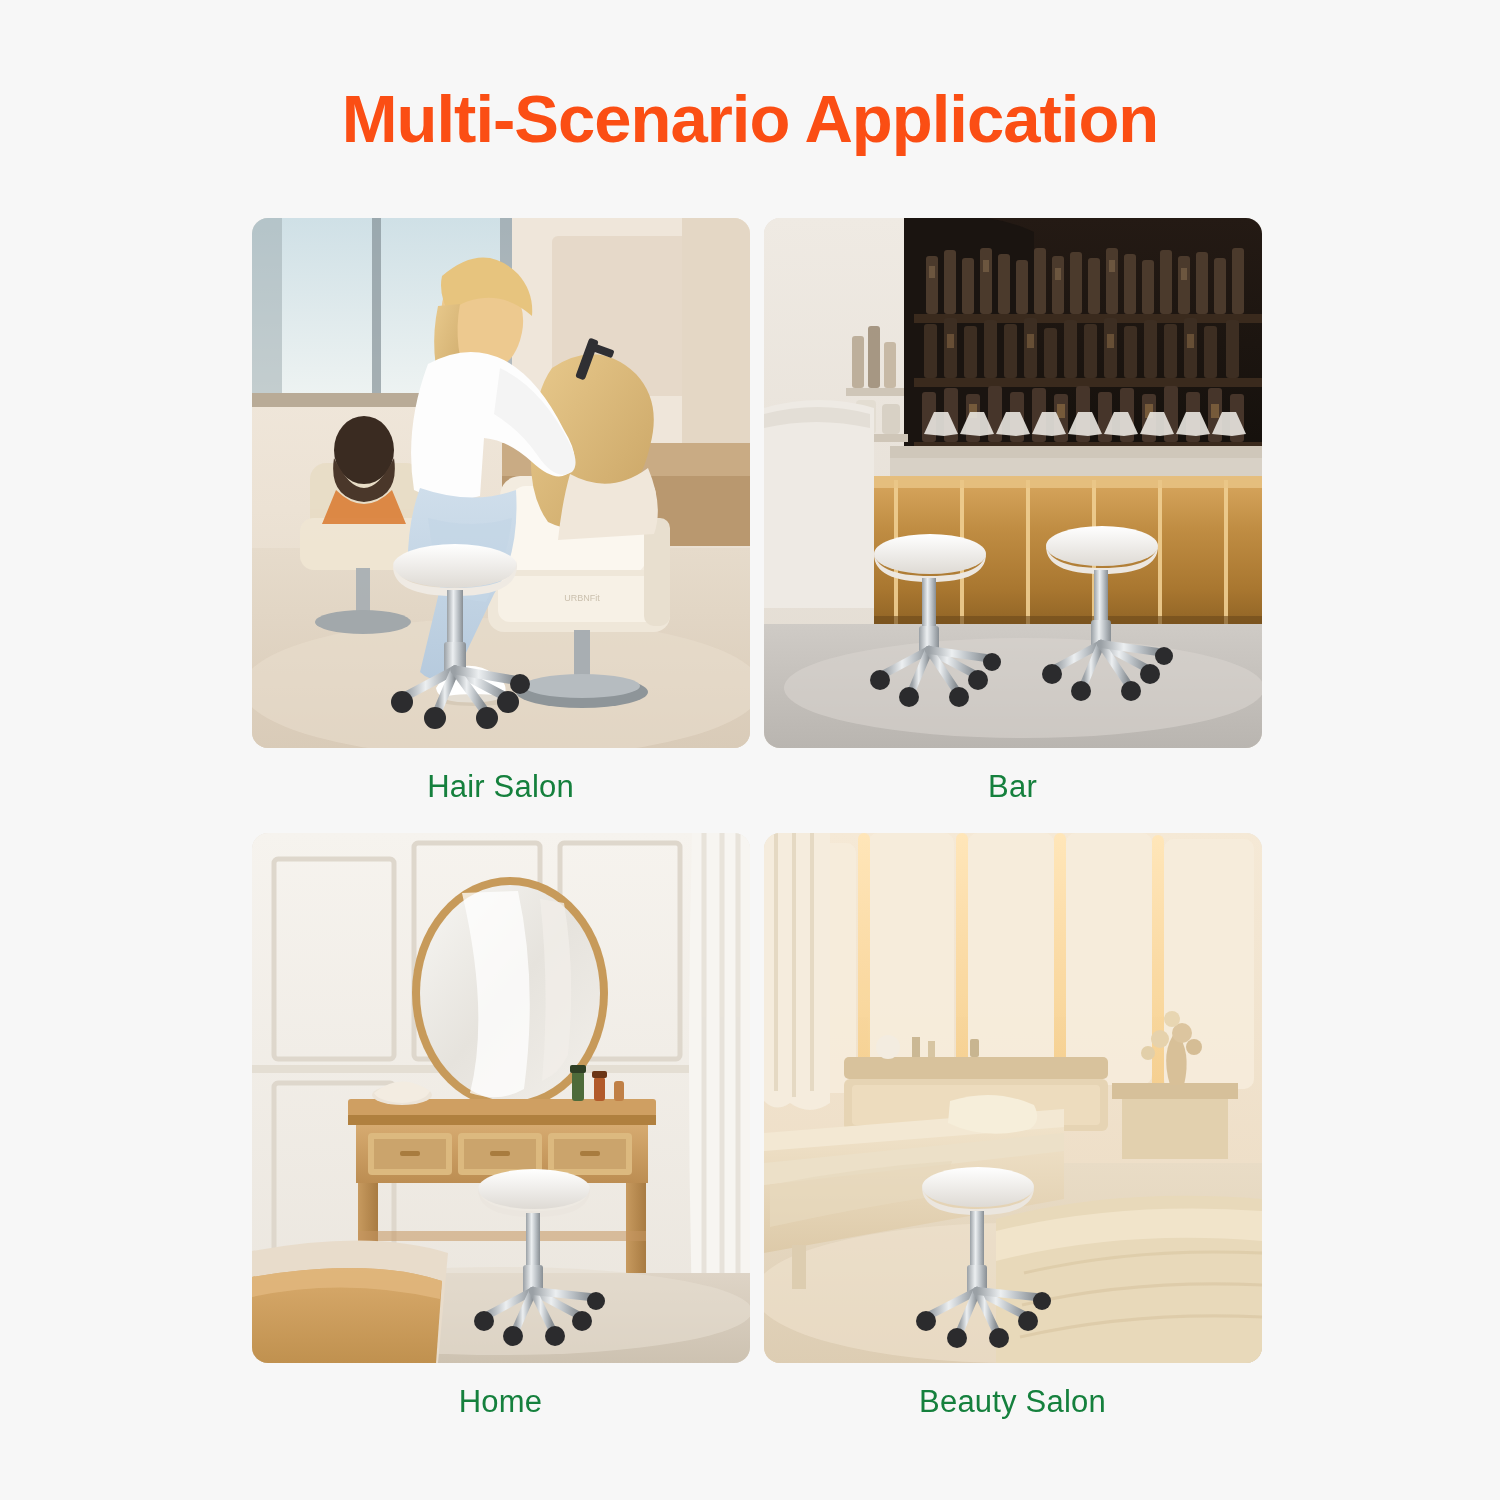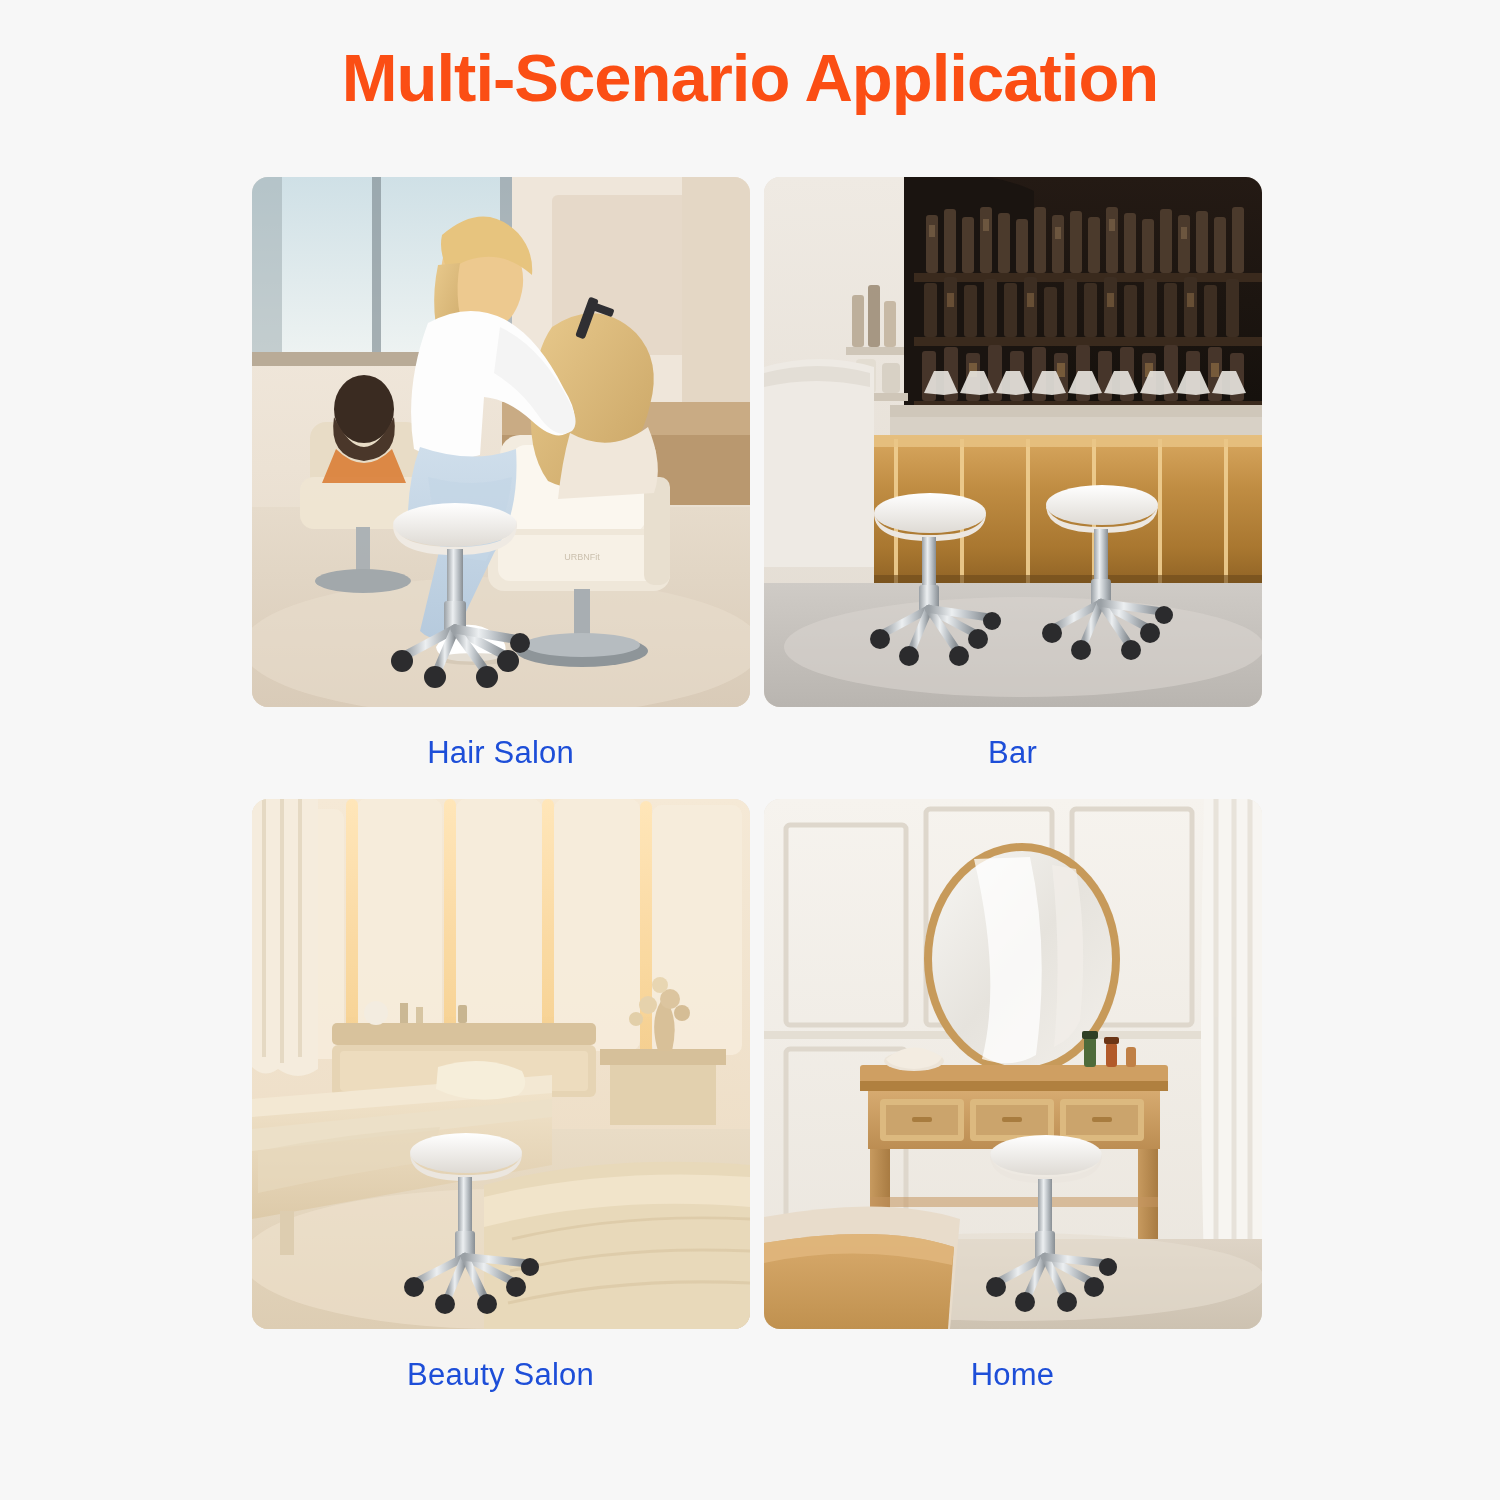--- a/index.html
+++ b/index.html
@@ -20,21 +20,21 @@
     background: #f7f7f7;
     box-sizing: border-box;
   }
   .title {
     text-align: center;
     color: #fb4e14;
     font-size: 67px;
     font-weight: bold;
     letter-spacing: -1px;
     margin: 0;
-    padding-top: 41px;
+    padding-top: 82px;
     line-height: 1.1;
     font-family: "Liberation Sans", sans-serif;
   }
   .grid {
     margin: 0 auto;
     margin-top: 62px;
     width: 1010px;
     display: grid;
     grid-template-columns: 498px 498px;
     grid-column-gap: 14px;
@@ -49,22 +49,22 @@
   .photo {
     width: 498px;
     height: 530px;
     border-radius: 16px;
     overflow: hidden;
     position: relative;
     background: #e8e2da;
   }
   .caption {
     font-size: 31px;
-    color: #1d4ed8;
-    margin-top: 28px;
+    color: #15803d;
+    margin-top: 21px;
     margin-bottom: 24px;
     font-family: "Liberation Sans", sans-serif;
     letter-spacing: 0.2px;
     text-align: right;
   }
   svg.scene { display: block; width: 100%; height: 100%; }
 </style>
 </head>
 <body>
 
@@ -401,133 +401,20 @@
           </g>
         </svg>
       </div>
       <div class="caption">Bar</div>
     </div>
 
     <div class="cell">
       <div class="photo">
         <svg class="scene" viewBox="0 0 498 530" preserveAspectRatio="xMidYMid slice">
           <defs>
-            <linearGradient id="bsWall" x1="0" y1="0" x2="0" y2="1">
-              <stop offset="0" stop-color="#f5e9d6"></stop>
-              <stop offset="1" stop-color="#ead9c0"></stop>
-            </linearGradient>
-            <linearGradient id="bedLin" x1="0" y1="0" x2="0" y2="1">
-              <stop offset="0" stop-color="#f0e2c9"></stop>
-              <stop offset="1" stop-color="#ddcaa9"></stop>
-            </linearGradient>
-            <linearGradient id="warmGlow" x1="0" y1="0" x2="0" y2="1">
-              <stop offset="0" stop-color="#ffe6b8"></stop>
-              <stop offset="1" stop-color="#f6cf8d"></stop>
-            </linearGradient>
-            <linearGradient id="bsFloor" x1="0" y1="0" x2="0" y2="1">
-              <stop offset="0" stop-color="#e9dcc6"></stop>
-              <stop offset="1" stop-color="#ddcdb3"></stop>
-            </linearGradient>
-          </defs>
-
-          <rect width="498" height="530" fill="url(#bsWall)"></rect>
-
-          <g fill="#f7eddc" opacity="0.9">
-            <rect x="8" y="10" width="84" height="250" rx="10"></rect>
-            <rect x="104" y="0" width="86" height="260" rx="10"></rect>
-            <rect x="204" y="0" width="86" height="250" rx="10"></rect>
-            <rect x="302" y="0" width="86" height="252" rx="10"></rect>
-            <rect x="400" y="6" width="90" height="250" rx="10"></rect>
-          </g>
-
-          <g fill="url(#warmGlow)" opacity="0.95">
-            <rect x="94" y="0" width="12" height="262" rx="6"></rect>
-            <rect x="192" y="0" width="12" height="256" rx="6"></rect>
-            <rect x="290" y="0" width="12" height="256" rx="6"></rect>
-            <rect x="388" y="2" width="12" height="254" rx="6"></rect>
-          </g>
-
-          <path d="M0 0 h66 v270 q-20 14 -40 0 q-14 10 -26 -2z" fill="#f4ecdd" opacity="0.95"></path>
-          <g stroke="#e2d5bd" stroke-width="4" opacity="0.8">
-            <path d="M12 0 V258"></path>
-              <path d="M30 0 V264"></path>
-              <path d="M48 0 V258"></path>
-          </g>
-
-          <rect x="80" y="224" width="264" height="22" rx="5" fill="#d8c29c"></rect>
-          <rect x="80" y="246" width="264" height="52" rx="6" fill="#e6d4b4"></rect>
-          <rect x="88" y="252" width="248" height="40" rx="4" fill="#eddcbe"></rect>
-
-          <circle cx="124" cy="214" r="12" fill="#f3ece0"></circle>
-          <rect x="148" y="204" width="8" height="20" fill="#cbb894"></rect>
-          <rect x="164" y="208" width="7" height="16" fill="#d7c5a2"></rect>
-          <rect x="206" y="206" width="9" height="18" rx="2" fill="#c8b590"></rect>
-
-          <rect x="348" y="250" width="126" height="16" fill="#d6c09a"></rect>
-          <rect x="358" y="266" width="106" height="60" fill="#e2d0ae"></rect>
-          <g>
-            <path d="M406 252 q-10 -34 6 -54 q16 20 8 54z" fill="#d8c098"></path>
-            <circle cx="396" cy="206" r="9" fill="#e6d2ac"></circle>
-            <circle cx="418" cy="200" r="10" fill="#dcc59f"></circle>
-            <circle cx="408" cy="186" r="8" fill="#e8d6b2"></circle>
-            <circle cx="430" cy="214" r="8" fill="#d5bd95"></circle>
-            <circle cx="384" cy="220" r="7" fill="#e2cfa9"></circle>
-          </g>
-
-          <rect x="0" y="330" width="498" height="200" fill="url(#bsFloor)"></rect>
-          <ellipse cx="250" cy="460" rx="260" ry="70" fill="#f0e4cf" opacity="0.55"></ellipse>
-
-          <g>
-            <path d="M0 300 L300 276 L300 300 L0 330 z" fill="#f3e8d3"></path>
-            <path d="M0 318 L300 294 L300 366 L0 420 z" fill="url(#bedLin)"></path>
-            <path d="M0 330 L300 300 L300 318 L0 352 z" fill="#ece0c8"></path>
-
-            <path d="M186 268 q44 -14 84 4 q8 16 -4 24 q-44 12 -82 -6z" fill="#f6eeda"></path>
-
-            <path d="M6 352 q90 -18 182 -24 q-8 28 -22 36 q-78 12 -160 30z" fill="#e7d9bd" opacity="0.7"></path>
-            <rect x="28" y="412" width="14" height="44" fill="#ddcdb0"></rect>
-          </g>
-
-          <g>
-            <path d="M232 386 q120 -32 266 -20 v164 h-266 z" fill="#e8d9ba"></path>
-            <path d="M232 398 q124 -30 266 -20 v30 q-140 -12 -266 20z" fill="#f1e4ca"></path>
-            <g stroke="#dccaa7" stroke-width="3" opacity="0.8" fill="none">
-              <path d="M260 440 q110 -26 238 -20"></path>
-              <path d="M258 472 q112 -26 240 -20"></path>
-              <path d="M256 504 q114 -26 242 -20"></path>
-            </g>
-          </g>
-
-          <g>
-            <ellipse cx="214" cy="354" rx="56" ry="20" fill="url(#seatw)"></ellipse>
-            <path d="M158 354 q0 28 56 28 q56 0 56 -28 v-4 q0 26 -56 26 q-56 0 -56 -26z" fill="#ebe6df"></path>
-            <rect x="206" y="378" width="14" height="58" fill="url(#chrome)"></rect>
-            <rect x="203" y="432" width="20" height="30" rx="3" fill="url(#chrome)"></rect>
-            <g stroke="url(#chrome)" stroke-width="8" stroke-linecap="round" fill="none">
-              <path d="M213 458 L166 482"></path>
-                <path d="M213 458 L260 482"></path>
-              <path d="M213 458 L196 498"></path>
-                <path d="M213 458 L232 498"></path>
-              <path d="M213 458 L272 464"></path>
-            </g>
-            <circle cx="162" cy="488" r="10" fill="#2b2b2d"></circle>
-            <circle cx="264" cy="488" r="10" fill="#2b2b2d"></circle>
-            <circle cx="193" cy="505" r="10" fill="#2b2b2d"></circle>
-            <circle cx="235" cy="505" r="10" fill="#2b2b2d"></circle>
-            <circle cx="278" cy="468" r="9" fill="#2b2b2d"></circle>
-          </g>
-        </svg>
-      </div>
-      <div class="caption">Beauty Salon</div>
-    </div>
-
-    <div class="cell">
-      <div class="photo">
-        <svg class="scene" viewBox="0 0 498 530" preserveAspectRatio="xMidYMid slice">
-          <defs>
             <linearGradient id="hmWall" x1="0" y1="0" x2="0" y2="1">
               <stop offset="0" stop-color="#f6f3ee"></stop>
               <stop offset="1" stop-color="#eae5dd"></stop>
             </linearGradient>
             <linearGradient id="wood" x1="0" y1="0" x2="0" y2="1">
               <stop offset="0" stop-color="#d6aa70"></stop>
               <stop offset="1" stop-color="#bc8d52"></stop>
             </linearGradient>
             <linearGradient id="woodLeg" x1="0" y1="0" x2="1" y2="0">
               <stop offset="0" stop-color="#c79a5f"></stop>
@@ -633,14 +520,127 @@
             <circle cx="330" cy="488" r="10" fill="#2b2b2d"></circle>
             <circle cx="261" cy="503" r="10" fill="#2b2b2d"></circle>
             <circle cx="303" cy="503" r="10" fill="#2b2b2d"></circle>
             <circle cx="344" cy="468" r="9" fill="#2b2b2d"></circle>
           </g>
         </svg>
       </div>
       <div class="caption">Home</div>
     </div>
 
+    <div class="cell">
+      <div class="photo">
+        <svg class="scene" viewBox="0 0 498 530" preserveAspectRatio="xMidYMid slice">
+          <defs>
+            <linearGradient id="bsWall" x1="0" y1="0" x2="0" y2="1">
+              <stop offset="0" stop-color="#f5e9d6"></stop>
+              <stop offset="1" stop-color="#ead9c0"></stop>
+            </linearGradient>
+            <linearGradient id="bedLin" x1="0" y1="0" x2="0" y2="1">
+              <stop offset="0" stop-color="#f0e2c9"></stop>
+              <stop offset="1" stop-color="#ddcaa9"></stop>
+            </linearGradient>
+            <linearGradient id="warmGlow" x1="0" y1="0" x2="0" y2="1">
+              <stop offset="0" stop-color="#ffe6b8"></stop>
+              <stop offset="1" stop-color="#f6cf8d"></stop>
+            </linearGradient>
+            <linearGradient id="bsFloor" x1="0" y1="0" x2="0" y2="1">
+              <stop offset="0" stop-color="#e9dcc6"></stop>
+              <stop offset="1" stop-color="#ddcdb3"></stop>
+            </linearGradient>
+          </defs>
+
+          <rect width="498" height="530" fill="url(#bsWall)"></rect>
+
+          <g fill="#f7eddc" opacity="0.9">
+            <rect x="8" y="10" width="84" height="250" rx="10"></rect>
+            <rect x="104" y="0" width="86" height="260" rx="10"></rect>
+            <rect x="204" y="0" width="86" height="250" rx="10"></rect>
+            <rect x="302" y="0" width="86" height="252" rx="10"></rect>
+            <rect x="400" y="6" width="90" height="250" rx="10"></rect>
+          </g>
+
+          <g fill="url(#warmGlow)" opacity="0.95">
+            <rect x="94" y="0" width="12" height="262" rx="6"></rect>
+            <rect x="192" y="0" width="12" height="256" rx="6"></rect>
+            <rect x="290" y="0" width="12" height="256" rx="6"></rect>
+            <rect x="388" y="2" width="12" height="254" rx="6"></rect>
+          </g>
+
+          <path d="M0 0 h66 v270 q-20 14 -40 0 q-14 10 -26 -2z" fill="#f4ecdd" opacity="0.95"></path>
+          <g stroke="#e2d5bd" stroke-width="4" opacity="0.8">
+            <path d="M12 0 V258"></path>
+              <path d="M30 0 V264"></path>
+              <path d="M48 0 V258"></path>
+          </g>
+
+          <rect x="80" y="224" width="264" height="22" rx="5" fill="#d8c29c"></rect>
+          <rect x="80" y="246" width="264" height="52" rx="6" fill="#e6d4b4"></rect>
+          <rect x="88" y="252" width="248" height="40" rx="4" fill="#eddcbe"></rect>
+
+          <circle cx="124" cy="214" r="12" fill="#f3ece0"></circle>
+          <rect x="148" y="204" width="8" height="20" fill="#cbb894"></rect>
+          <rect x="164" y="208" width="7" height="16" fill="#d7c5a2"></rect>
+          <rect x="206" y="206" width="9" height="18" rx="2" fill="#c8b590"></rect>
+
+          <rect x="348" y="250" width="126" height="16" fill="#d6c09a"></rect>
+          <rect x="358" y="266" width="106" height="60" fill="#e2d0ae"></rect>
+          <g>
+            <path d="M406 252 q-10 -34 6 -54 q16 20 8 54z" fill="#d8c098"></path>
+            <circle cx="396" cy="206" r="9" fill="#e6d2ac"></circle>
+            <circle cx="418" cy="200" r="10" fill="#dcc59f"></circle>
+            <circle cx="408" cy="186" r="8" fill="#e8d6b2"></circle>
+            <circle cx="430" cy="214" r="8" fill="#d5bd95"></circle>
+            <circle cx="384" cy="220" r="7" fill="#e2cfa9"></circle>
+          </g>
+
+          <rect x="0" y="330" width="498" height="200" fill="url(#bsFloor)"></rect>
+          <ellipse cx="250" cy="460" rx="260" ry="70" fill="#f0e4cf" opacity="0.55"></ellipse>
+
+          <g>
+            <path d="M0 300 L300 276 L300 300 L0 330 z" fill="#f3e8d3"></path>
+            <path d="M0 318 L300 294 L300 366 L0 420 z" fill="url(#bedLin)"></path>
+            <path d="M0 330 L300 300 L300 318 L0 352 z" fill="#ece0c8"></path>
+
+            <path d="M186 268 q44 -14 84 4 q8 16 -4 24 q-44 12 -82 -6z" fill="#f6eeda"></path>
+
+            <path d="M6 352 q90 -18 182 -24 q-8 28 -22 36 q-78 12 -160 30z" fill="#e7d9bd" opacity="0.7"></path>
+            <rect x="28" y="412" width="14" height="44" fill="#ddcdb0"></rect>
+          </g>
+
+          <g>
+            <path d="M232 386 q120 -32 266 -20 v164 h-266 z" fill="#e8d9ba"></path>
+            <path d="M232 398 q124 -30 266 -20 v30 q-140 -12 -266 20z" fill="#f1e4ca"></path>
+            <g stroke="#dccaa7" stroke-width="3" opacity="0.8" fill="none">
+              <path d="M260 440 q110 -26 238 -20"></path>
+              <path d="M258 472 q112 -26 240 -20"></path>
+              <path d="M256 504 q114 -26 242 -20"></path>
+            </g>
+          </g>
+
+          <g>
+            <ellipse cx="214" cy="354" rx="56" ry="20" fill="url(#seatw)"></ellipse>
+            <path d="M158 354 q0 28 56 28 q56 0 56 -28 v-4 q0 26 -56 26 q-56 0 -56 -26z" fill="#ebe6df"></path>
+            <rect x="206" y="378" width="14" height="58" fill="url(#chrome)"></rect>
+            <rect x="203" y="432" width="20" height="30" rx="3" fill="url(#chrome)"></rect>
+            <g stroke="url(#chrome)" stroke-width="8" stroke-linecap="round" fill="none">
+              <path d="M213 458 L166 482"></path>
+                <path d="M213 458 L260 482"></path>
+              <path d="M213 458 L196 498"></path>
+                <path d="M213 458 L232 498"></path>
+              <path d="M213 458 L272 464"></path>
+            </g>
+            <circle cx="162" cy="488" r="10" fill="#2b2b2d"></circle>
+            <circle cx="264" cy="488" r="10" fill="#2b2b2d"></circle>
+            <circle cx="193" cy="505" r="10" fill="#2b2b2d"></circle>
+            <circle cx="235" cy="505" r="10" fill="#2b2b2d"></circle>
+            <circle cx="278" cy="468" r="9" fill="#2b2b2d"></circle>
+          </g>
+        </svg>
+      </div>
+      <div class="caption">Beauty Salon</div>
+    </div>
+
   </div>
 </div>
 
 </body></html>

